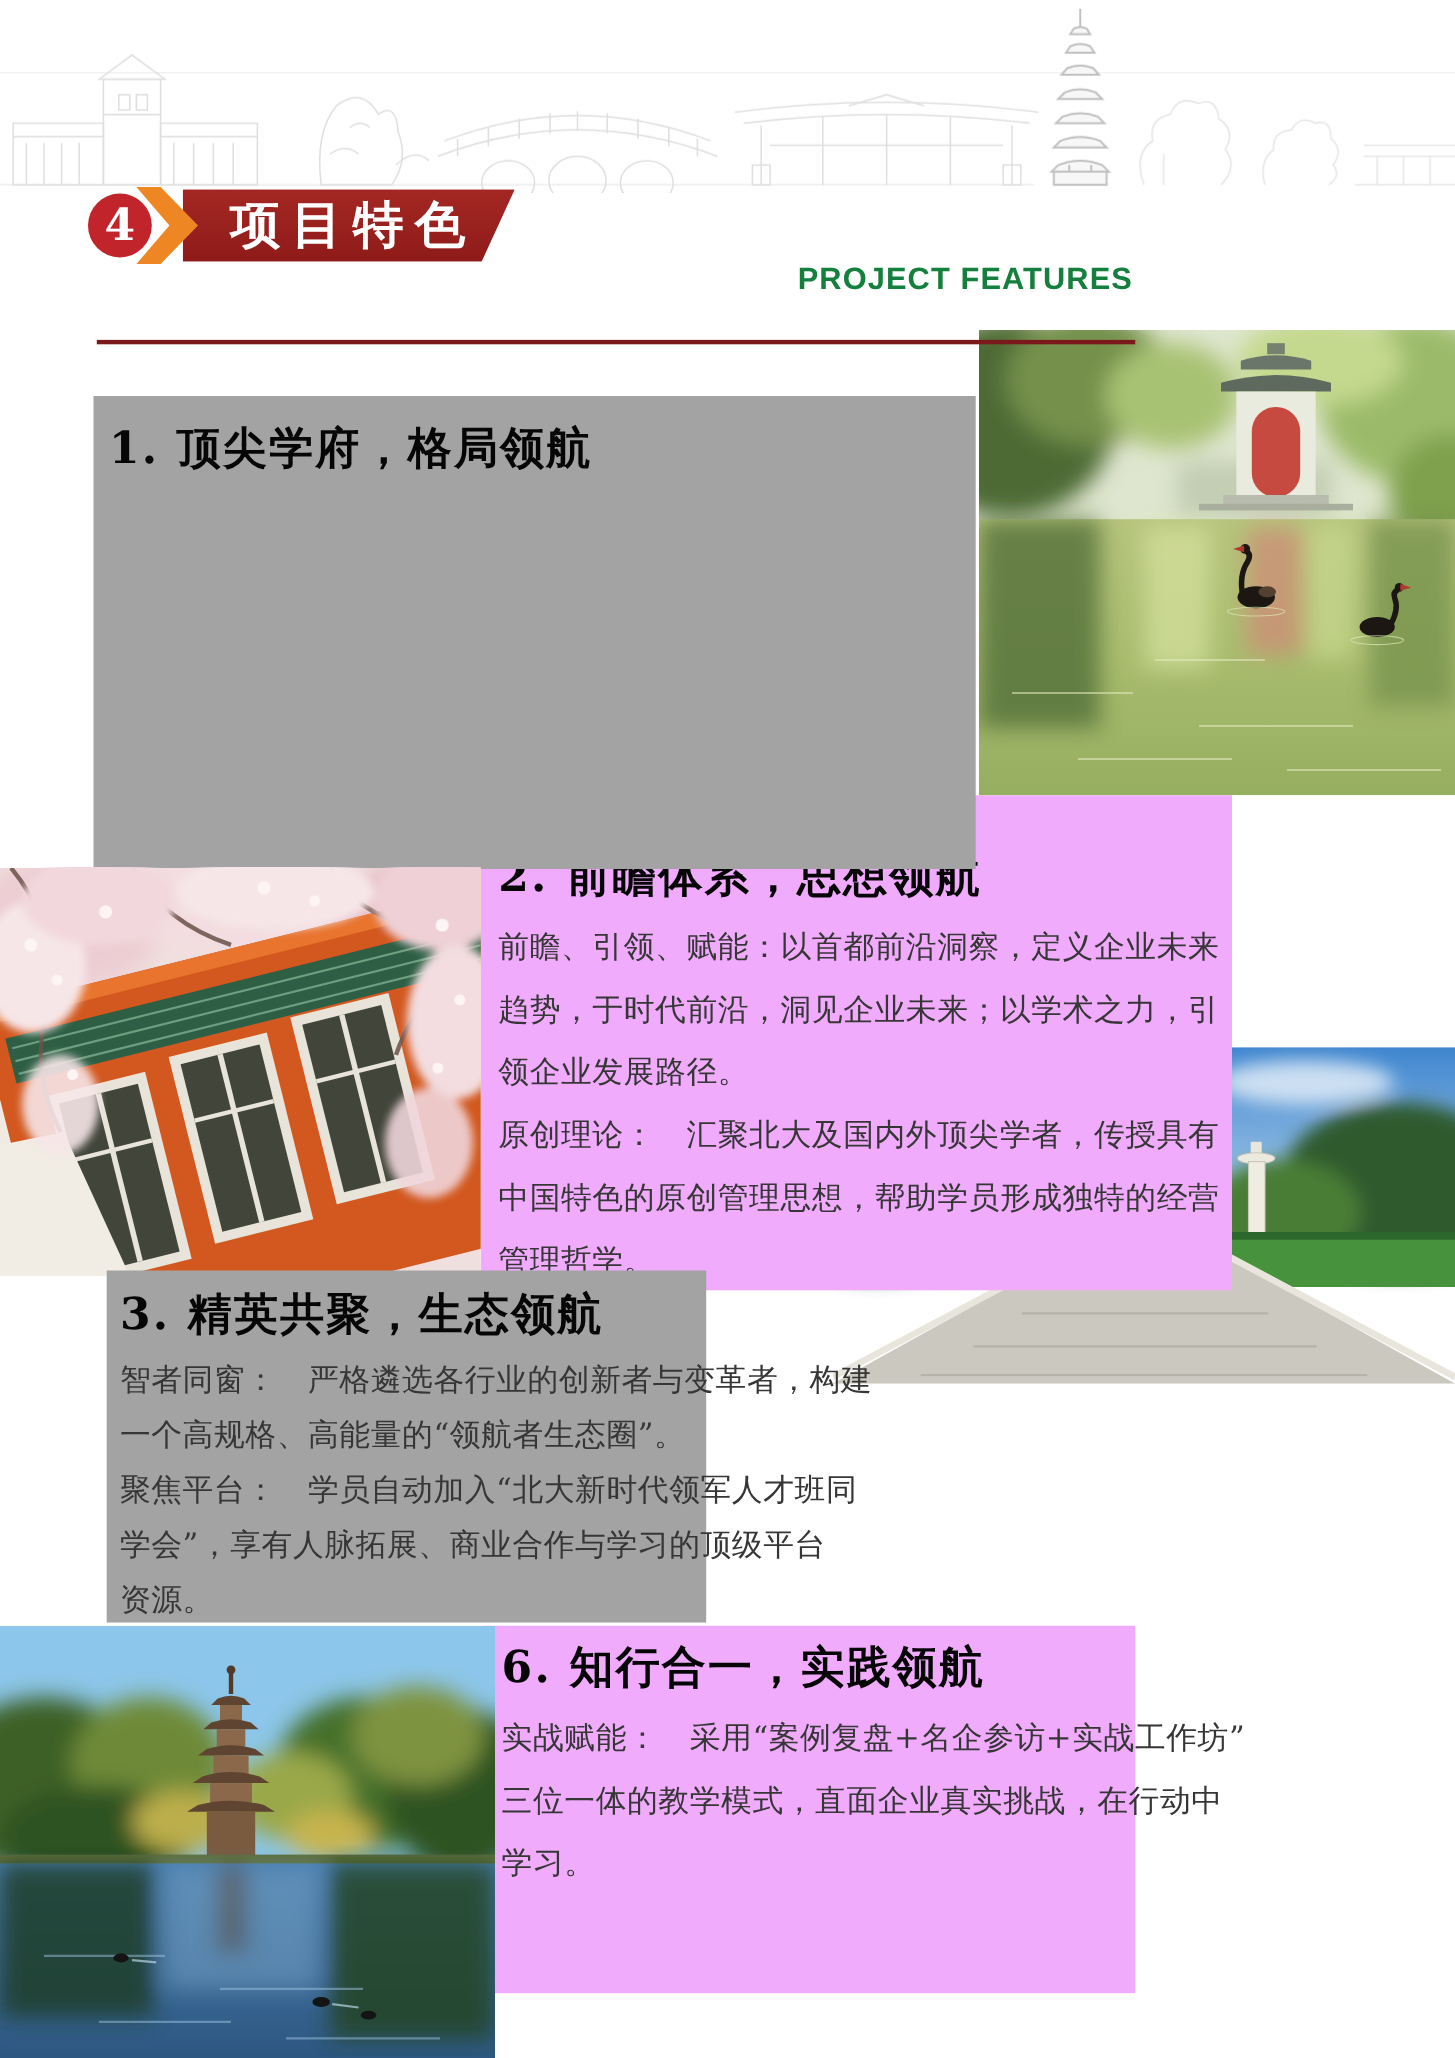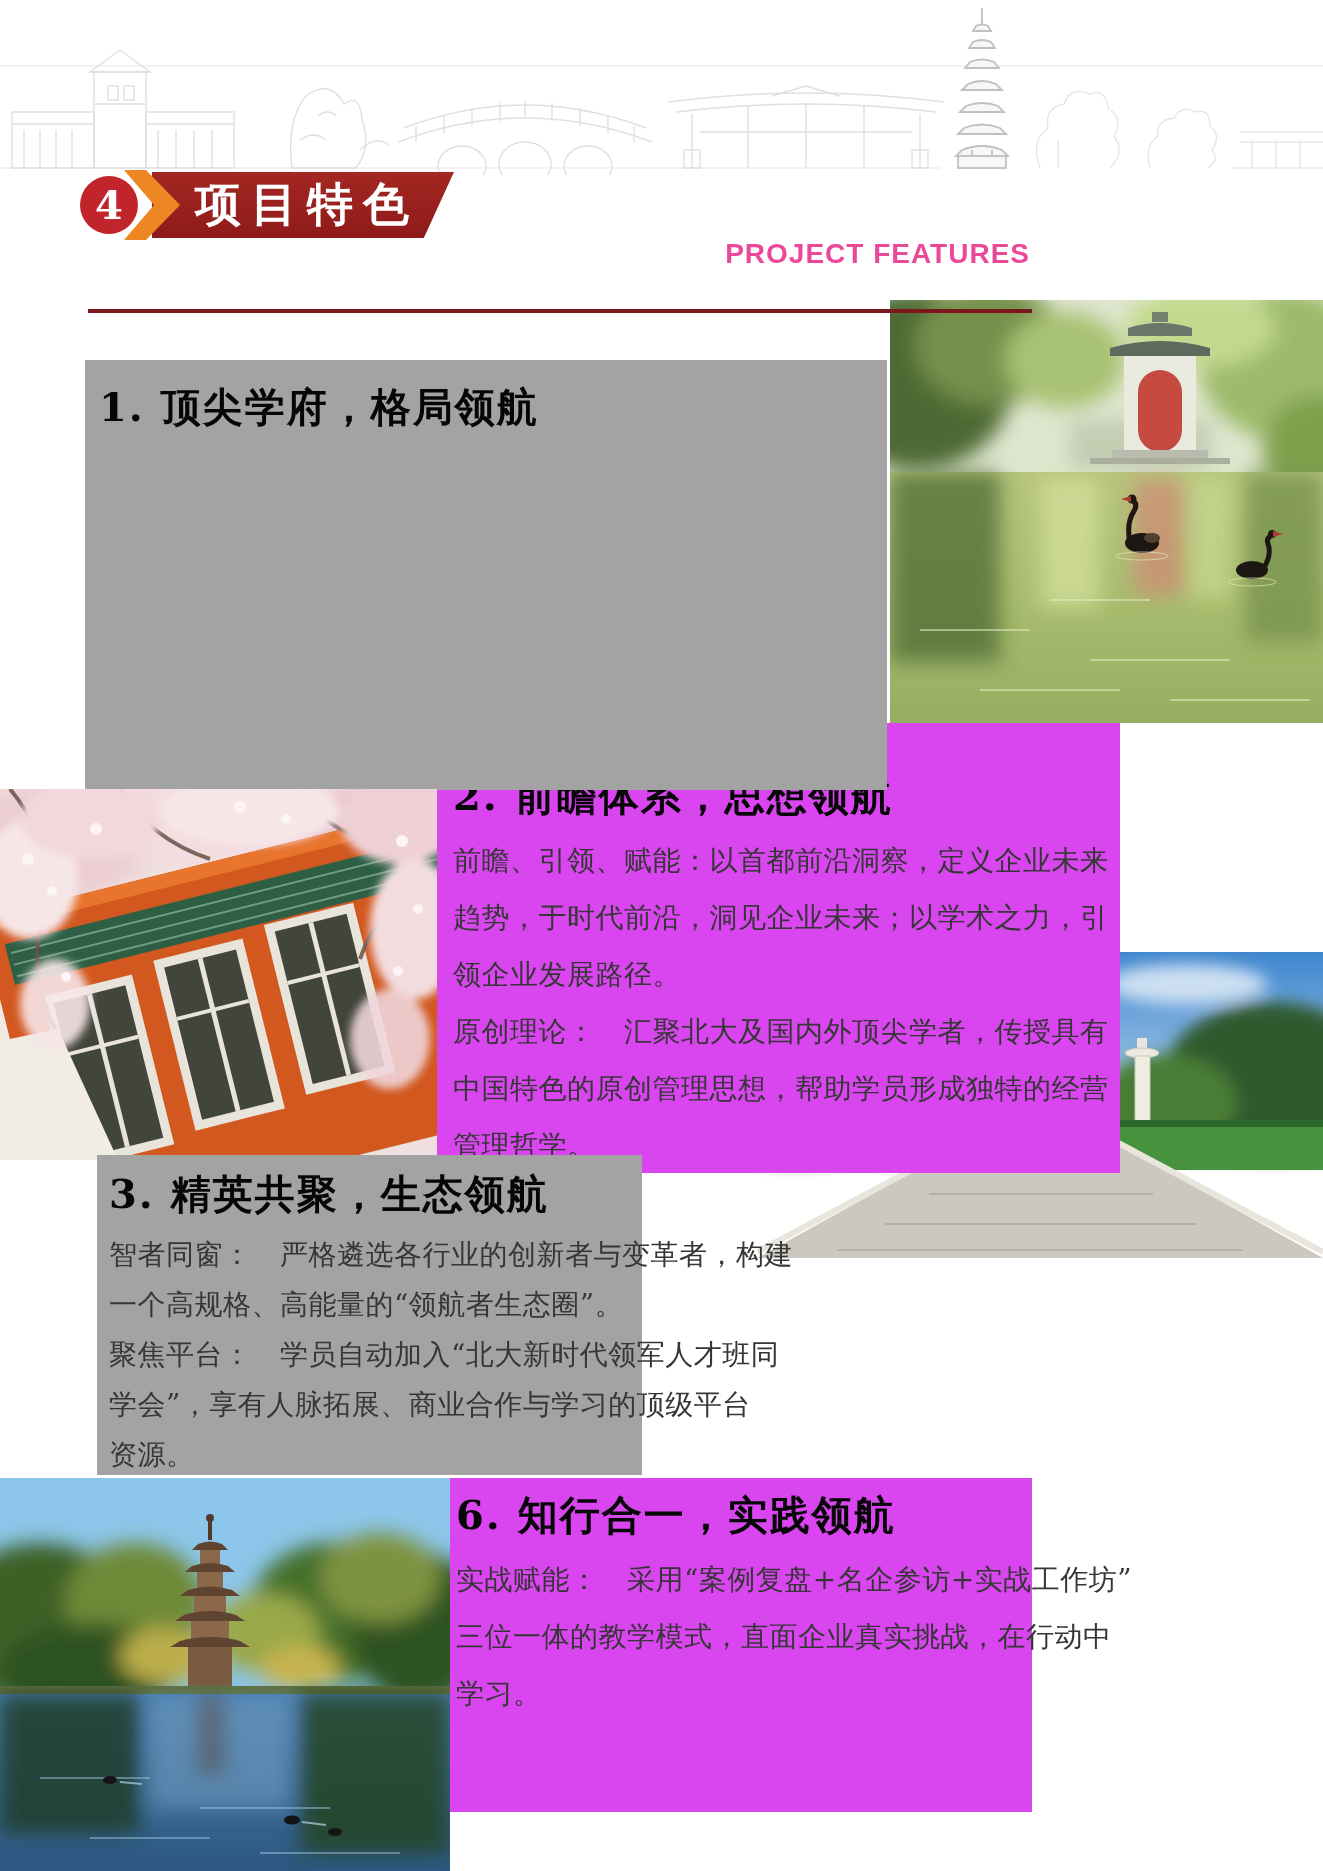--- a/index.html
+++ b/index.html
@@ -8,34 +8,34 @@
   svg{display:block;}
 
   
   .deco{position:absolute;left:0;top:0;}
 
   
   .badge-circle{position:absolute;left:80px;top:176px;width:58px;height:58px;border-radius:50%;
     background:#c2242b;display:flex;align-items:center;justify-content:center;z-index:6;}
   .badge-circle span{color:#ffffff;font-size:40px;font-weight:bold;font-family:"DejaVu Serif", serif;line-height:1;}
   .chevron{position:absolute;left:124px;top:170px;z-index:5;}
-  .banner{position:absolute;left:152px;top:172px;width:302px;height:66px;z-index:4;
+  .banner{position:absolute;left:166px;top:172px;width:302px;height:66px;z-index:4;
     background:linear-gradient(180deg,#a42723,#8e1b19);
     clip-path:polygon(0 0,100% 0,90% 100%,0 100%);
     display:flex;align-items:center;justify-content:center;}
   .banner span{color:#ffffff;font-size:46px;font-weight:bold;letter-spacing:10px;
     font-family:"Liberation Sans", sans-serif;padding-left:8px;}
-  .title-en{position:absolute;top:238px;right:293px;color:#ec4899;font-size:28px;font-weight:bold;
+  .title-en{position:absolute;top:238px;right:293px;color:#15803d;font-size:28px;font-weight:bold;
     font-family:"Liberation Sans", sans-serif;letter-spacing:1px;}
   .divider{position:absolute;left:88px;top:309px;width:944px;height:4px;background:#7b181b;}
 
   
   .card{position:absolute;box-sizing:border-box;}
   .pink{background:#a3a3a3;}
-  .gray{background:#d946ef;}
+  .gray{background:#f0abfc;}
   .heading{margin:0 0 8px 0;font-size:40px;font-weight:bold;color:#060606;letter-spacing:2px;
     font-family:"DejaVu Serif", serif;white-space:pre;}
   .body{font-size:28px;line-height:57px;letter-spacing:0.5px;color:#363636;white-space:pre;
     font-family:"DejaVu Serif", serif;}
   .card1{left:85px;top:360px;width:802px;height:430px;padding:20px 14px 0 14px;}
   .card2{left:437px;top:723px;width:683px;height:450px;padding:46px 14px 0 16px;}
   .card3{left:97px;top:1155px;width:545px;height:320px;padding:12px 8px 0 12px;}
   .card3 .body{line-height:50px;}
   .card4{left:440px;top:1478px;width:592px;height:334px;padding:10px 10px 0 16px;}
 

